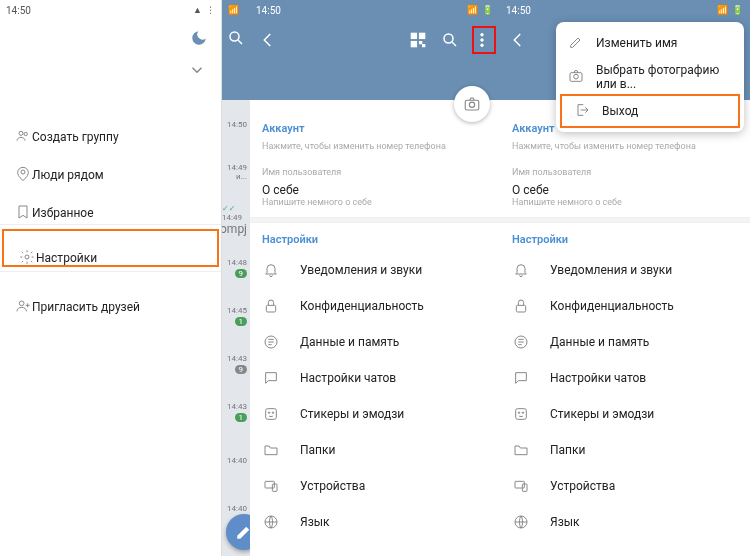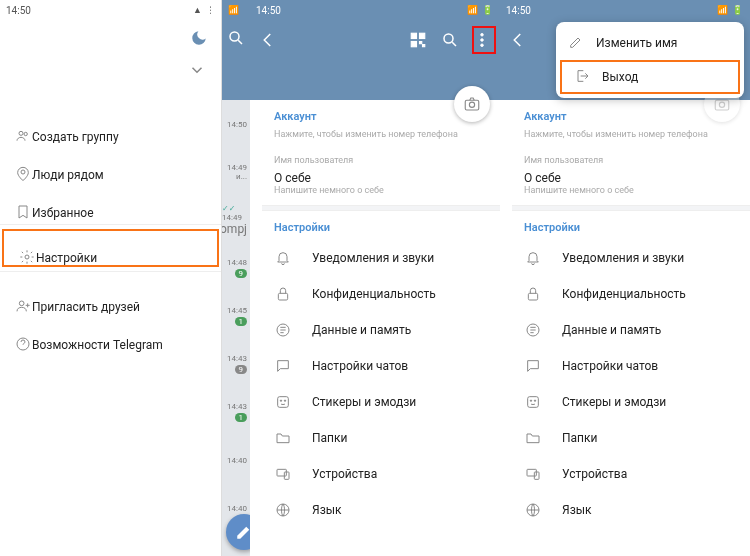--- a/index.html
+++ b/index.html
@@ -36,21 +36,21 @@
   .redbox { border:2px solid #f97316; }
 
   
   .pbg-list { padding-top:100px;}
   .pbg-item { height:48px; display:flex; flex-direction:column; justify-content:center; align-items:flex-end; padding-right:3px; font-size:8px; color:#777; position:relative;}
   .pbg-item .badge { background:#888; color:#fff; border-radius:8px; padding:0 4px; font-size:8px; margin-top:2px;}
   .pbg-item.green .badge { background:#4a9e5c;}
   .fab { position:absolute; bottom:6px; right:-12px; width:36px; height:36px; border-radius:50%; background:#5f8dc8; display:flex; align-items:center; justify-content:center; box-shadow:0 2px 4px rgba(0,0,0,.3);}
 
   
-  .settings-body { padding-top:0;margin-left:12px; }
+  .settings-body { padding-top:12px; }
   .camera-fab { position:absolute; right:10px; top:86px; width:36px; height:36px; border-radius:50%; background:#fff; box-shadow:0 1px 4px rgba(0,0,0,.3); display:flex; align-items:center; justify-content:center; z-index:3;}
   .sec-title { color:#4a8fd4; font-size:11px; font-weight:600; padding:10px 12px 6px;}
   .sub-hint { color:#aaa; font-size:9px; padding:0 12px 10px;}
   .field-row { padding:6px 12px 2px; font-size:9px; color:#aaa;}
   .field-main { font-size:12px; color:#222; padding:4px 12px 0;}
   .divider-thick { height:6px; background:#f3f4f6; border-top:1px solid #eee; border-bottom:1px solid #eee;}
   .setting-item { display:flex; align-items:center; height:36px; padding:0 12px; gap:20px; font-size:12px; color:#222;}
   .setting-item .si-icon { width:18px; display:flex; justify-content:center;}
   .setting-item .si-icon svg { width:16px; height:16px; stroke:#888; fill:none; stroke-width:1.5;}
 
@@ -130,29 +130,20 @@
     <div class="sep"></div>
     <div class="drawer-item">
       <span class="di-icon">
           <svg viewBox="0 0 24 24">
             <circle cx="10" cy="8" r="3.5"></circle>
             <path d="M3 20c0-4 3-6 7-6s7 2 7 6M19 8v6M16 11h6"></path>
           </svg>
         </span>
       <span>Пригласить друзей</span>
     </div>
-    <div class="drawer-item">
-      <span class="di-icon">
-          <svg viewBox="0 0 24 24">
-            <circle cx="12" cy="12" r="9"></circle>
-            <path d="M9 9a3 3 0 116 0c0 2-3 2-3 4M12 17h0"></path>
-          </svg>
-        </span>
-      <span>Возможности Telegram</span>
-    </div>
   </div>
 </div>
 
 <div class="panel pbg">
   <div class="statusbar">
     <span class="status-icons">
         <span>📶</span>
       </span>
   </div>
   <div style="background:#6a8fb3; height:100px; padding-top:20px; display:flex; align-items:flex-start; justify-content:center;">
@@ -368,20 +359,28 @@
       </svg>
   </div>
 
   <div class="popup">
     <div class="popup-item">
       <span class="pi-icon"><svg viewBox="0 0 24 24">
             <path d="M4 17l11-11 3 3L7 20H4z"></path>
           </svg></span>
       <span>Изменить имя</span>
     </div>
+    <div class="popup-item">
+      <span class="pi-icon"><svg viewBox="0 0 24 24">
+            <rect x="3" y="7" width="18" height="13" rx="2"></rect>
+            <circle cx="12" cy="13" r="3.5"></circle>
+            <path d="M9 7l1.5-3h3L15 7"></path>
+          </svg></span>
+      <span>Выбрать фотографию или в...</span>
+    </div>
     <div class="popup-item redbox" style="margin:0 4px;">
       <span class="pi-icon"><svg viewBox="0 0 24 24">
             <path d="M14 4h-8v16h8M10 12h11M17 8l4 4-4 4"></path>
           </svg></span>
       <span>Выход</span>
     </div>
   </div>
 
   <div class="settings-body">
     <div class="sec-title">Аккаунт</div>

